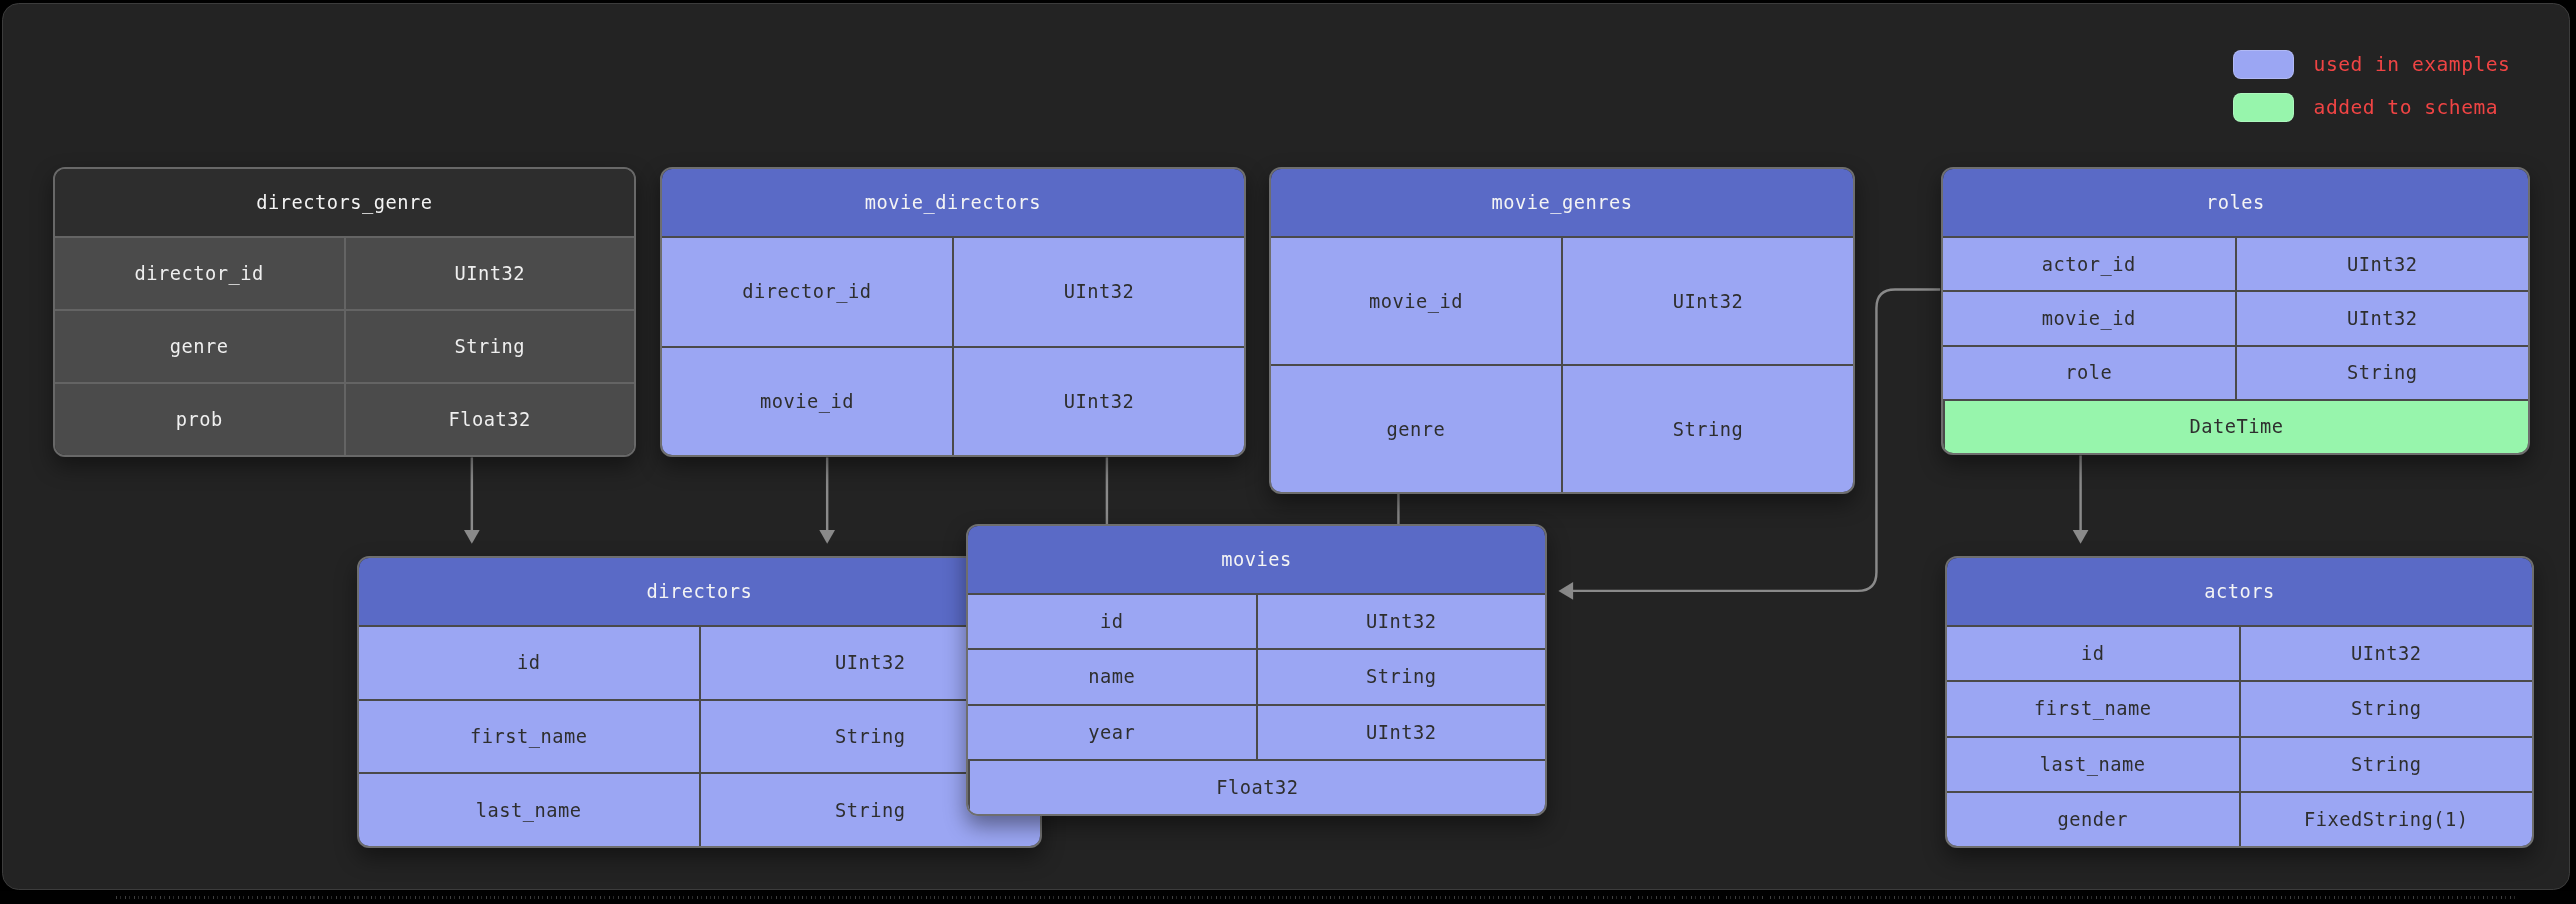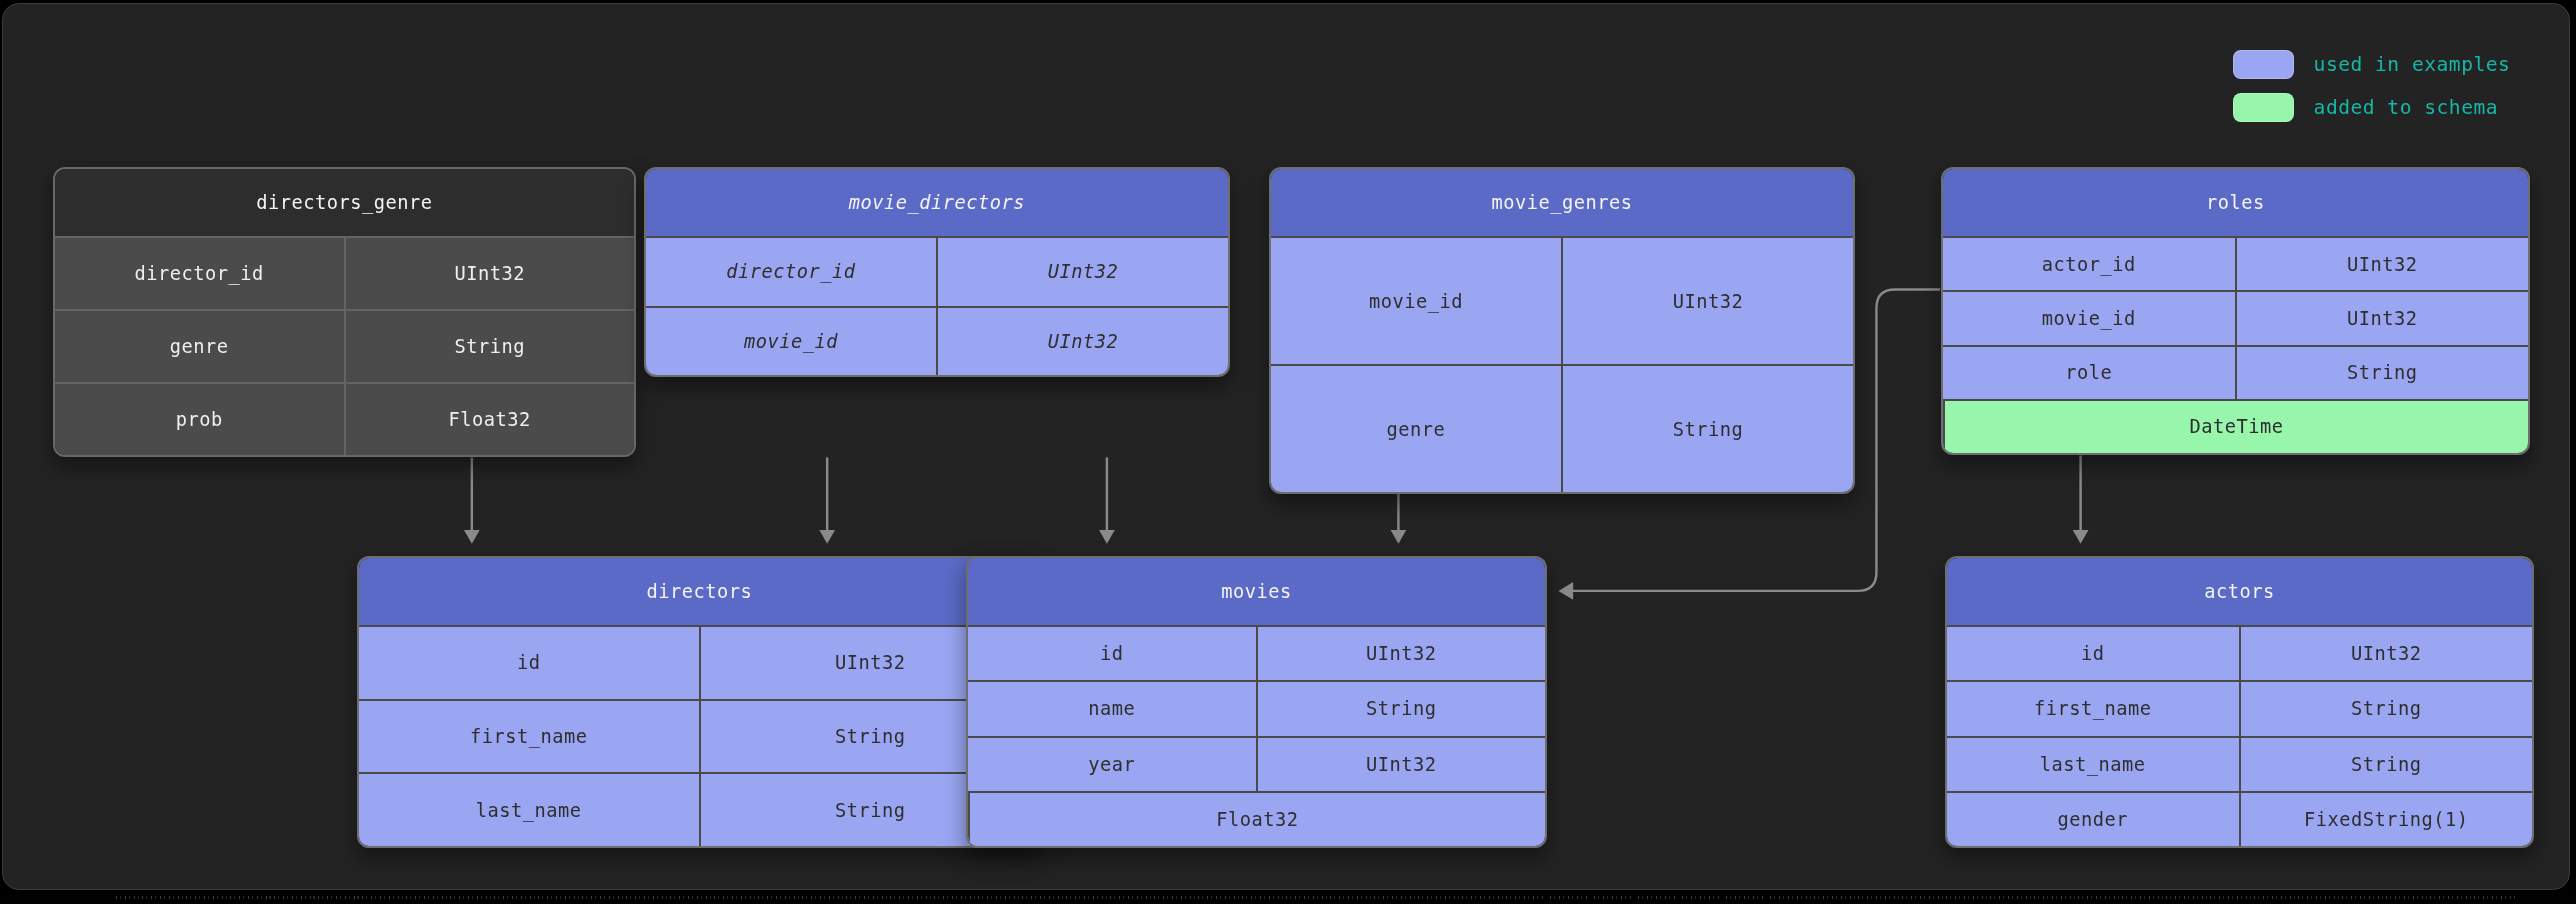--- a/index.html
+++ b/index.html
@@ -55,21 +55,21 @@
   .table.gray .t-header{background:var(--gray-header);}
   .table.gray .t-row{background:var(--gray-row);color:#efefef;border-top:2.9px solid var(--divider-gray);}
   .table.gray .t-cell.type{border-left:2.9px solid var(--divider-gray);}
   
   .legend{position:absolute;left:2233px;top:50px;display:flex;flex-direction:column;gap:14.7px;}
   .legend-row{display:flex;align-items:center;height:28.5px;}
   .legend-swatch{
     width:61px;height:28.5px;border-radius:7.9px;box-sizing:border-box;
     border:1px solid rgba(255,255,255,.22);
   }
-  .legend-label{margin-left:19.6px;font-size:19.6px;color:#14b8a6;letter-spacing:0.5px;}
+  .legend-label{margin-left:19.6px;font-size:19.6px;color:#ef4444;letter-spacing:0.5px;}
 </style>
 </head>
 <body>
 
 <div class="panel"></div>
 
 <svg id="wires" width="2576" height="904" viewBox="0 0 2623 921">
     <path d="M 480 466 L 480 542" fill="none" stroke="#8a8a8a" stroke-width="2.5"></path>
     <polygon points="472,540 488,540 480,554" fill="#8a8a8a"></polygon>
     <path d="M 842 466 L 842 542" fill="none" stroke="#8a8a8a" stroke-width="2.5"></path>
@@ -95,21 +95,21 @@
         <div class="t-row">
           <div class="t-cell name">genre</div>
           <div class="t-cell type">String</div>
         </div>
         <div class="t-row">
           <div class="t-cell name">prob</div>
           <div class="t-cell type">Float32</div>
         </div>
       </div>
     </div>
-    <div class="table blue" style="left: 644px; top: 167px; width: 586px; height: 210px; font-style: italic;">
+    <div class="table blue" style="left: 660px; top: 167px; width: 586px; height: 290px;">
       <div class="t-header">movie_directors</div>
       <div class="t-body">
         <div class="t-row">
           <div class="t-cell name">director_id</div>
           <div class="t-cell type">UInt32</div>
         </div>
         <div class="t-row">
           <div class="t-cell name">movie_id</div>
           <div class="t-cell type">UInt32</div>
         </div>
@@ -158,21 +158,21 @@
         <div class="t-row">
           <div class="t-cell name">first_name</div>
           <div class="t-cell type">String</div>
         </div>
         <div class="t-row">
           <div class="t-cell name">last_name</div>
           <div class="t-cell type">String</div>
         </div>
       </div>
     </div>
-    <div class="table blue" style="left: 966px; top: 556px; width: 581px; height: 292px;">
+    <div class="table blue" style="left: 966px; top: 524px; width: 581px; height: 292px;">
       <div class="t-header">movies</div>
       <div class="t-body">
         <div class="t-row">
           <div class="t-cell name">id</div>
           <div class="t-cell type">UInt32</div>
         </div>
         <div class="t-row">
           <div class="t-cell name">name</div>
           <div class="t-cell type">String</div>
         </div>

